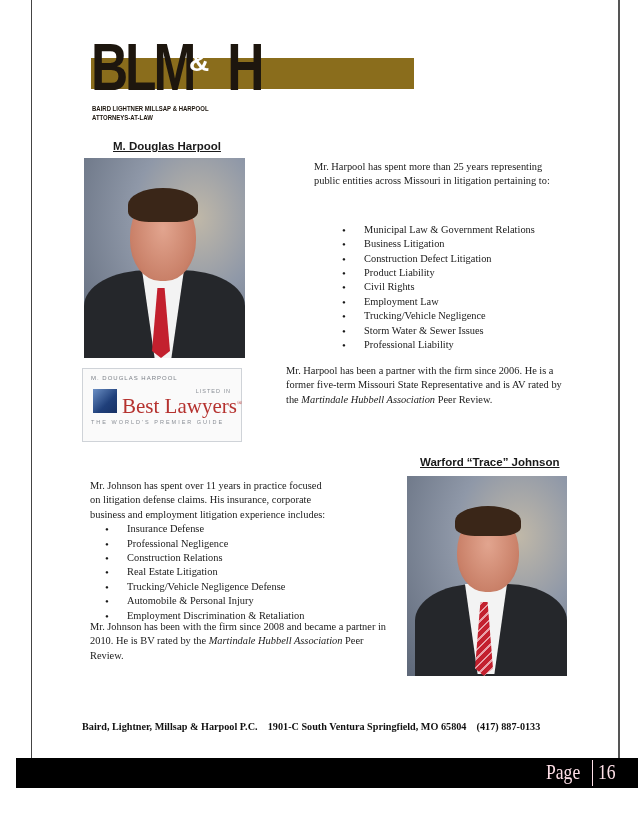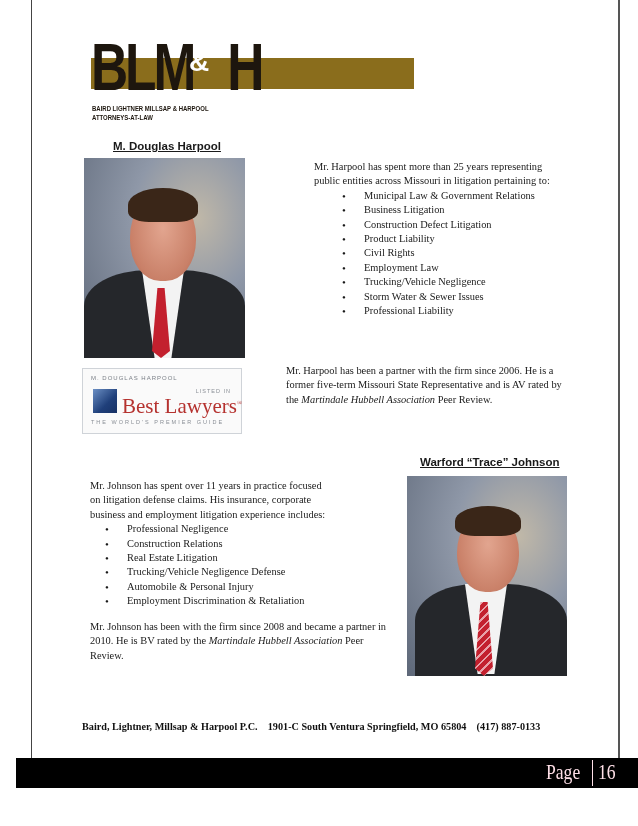--- a/index.html
+++ b/index.html
@@ -27,21 +27,21 @@
   .photo .suit { position: absolute; background: #25272b; border-radius: 40% 40% 0 0; }
   .photo .shirt { position: absolute; background: #f3f3f3; clip-path: polygon(0 0, 100% 0, 70% 100%, 30% 100%); }
   .photo .tie { position: absolute; background: #c3202e; clip-path: polygon(30% 0, 70% 0, 100% 90%, 50% 100%, 0 90%); }
 
   .text-block { position: absolute; font-size: 10.4px; line-height: 14.4px; font-family: Liberation Serif, serif; }
   .text-block ul { list-style: none; }
   .text-block li { position: relative; padding-left: 22px; }
   .text-block li::before { content: "\2022"; position: absolute; left: 0; font-size: 11px; }
   .text-block i { font-style: italic; }
 
-  .badge { position: absolute; left: 82px; top: 368px; width: 160px; height: 66px; border: 1px solid #cfd3d8; background: #fafafa; }
+  .badge { position: absolute; left: 82px; top: 368px; width: 160px; height: 74px; border: 1px solid #cfd3d8; background: #fafafa; }
   .badge .b-name { position: absolute; left: 8px; top: 6px; font-size: 6px; color: #7a7f86; letter-spacing: 1px; white-space: nowrap; }
   .badge .b-listed { position: absolute; right: 10px; top: 19px; font-size: 5.5px; color: #8a8f96; letter-spacing: 1px; white-space: nowrap; }
   .badge .b-icon { position: absolute; left: 10px; top: 20px; width: 24px; height: 24px; background: linear-gradient(135deg, #6b8fc4 0%, #1f3f7a 60%, #173164 100%); }
   .badge .b-title { position: absolute; left: 39px; top: 23px; font-family: "Liberation Serif", serif; font-size: 21px; color: #b5322f; white-space: nowrap; line-height: 22px; }
   .badge .b-tag { position: absolute; left: 8px; top: 50px; font-size: 5.5px; color: #8a8f96; letter-spacing: 2px; white-space: nowrap; }
 
   .footer-address { position: absolute; left: 82px; top: 721px; font-family: "Liberation Serif", serif; font-weight: bold; font-size: 10.2px; white-space: pre; color: #111; }
 
   .page-bar { position: absolute; left: 16px; top: 758px; width: 638px; height: 30px; background: #000000; }
   .page-bar .page-label { position: absolute; left: 530px; top: 1px; font-family: "Liberation Serif", serif; font-size: 22px; color: #ffe0e8; transform: scaleX(0.8); transform-origin: left top; }
@@ -68,21 +68,21 @@
   <div class="photo-bg"></div>
   <div class="suit" style="left:0; top:112px; width:161px; height:90px;"></div>
   <div class="shirt" style="left:58px; top:112px; width:42px; height:88px;"></div>
   <div class="tie" style="left:68px; top:130px; width:18px; height:70px;"></div>
   <div class="head" style="left:46px; top:35px; width:66px; height:88px;"></div>
   <div class="hair" style="left:44px; top:30px; width:70px; height:34px;"></div>
 </div>
 
 <div class="text-block" style="left:314px; top:160px; width:255px;">
   <p>Mr. Harpool has spent more than 25 years representing public entities across Missouri in litigation pertaining to:</p>
-  <ul style="margin-left:28px;">
+  <ul style="margin-left:28px;margin-top:34px;">
     <li>Municipal Law &amp; Government Relations</li>
     <li>Business Litigation</li>
     <li>Construction Defect Litigation</li>
     <li>Product Liability</li>
     <li>Civil Rights</li>
     <li>Employment Law</li>
     <li>Trucking/Vehicle Negligence</li>
     <li>Storm Water &amp; Sewer Issues</li>
     <li>Professional Liability</li>
   </ul>
@@ -107,20 +107,21 @@
   <div class="suit" style="left:8px; top:108px; width:152px; height:92px;"></div>
   <div class="shirt" style="left:58px; top:108px; width:42px; height:90px;"></div>
   <div class="tie" style="left:68px; top:126px; width:18px; height:74px; background: repeating-linear-gradient(135deg, #c3202e 0 4px, #e8a0a8 4px 6px);"></div>
   <div class="head" style="left:50px; top:36px; width:62px; height:80px;"></div>
   <div class="hair" style="left:48px; top:30px; width:66px; height:30px;"></div>
 </div>
 
 <div class="text-block" style="left:90px; top:479px; width:240px;">
   <p>Mr. Johnson has spent over 11 years in practice focused on litigation defense claims.  His insurance, corporate business and employment litigation experience includes:</p>
   <ul style="margin-left:15px;">
+    <li>Insurance Defense</li>
     <li>Professional Negligence</li>
     <li>Construction Relations</li>
     <li>Real Estate Litigation</li>
     <li>Trucking/Vehicle Negligence Defense</li>
     <li>Automobile &amp; Personal Injury</li>
     <li>Employment Discrimination &amp; Retaliation</li>
   </ul>
 </div>
 
 <div class="text-block" style="left:90px; top:620px; width:300px;">

